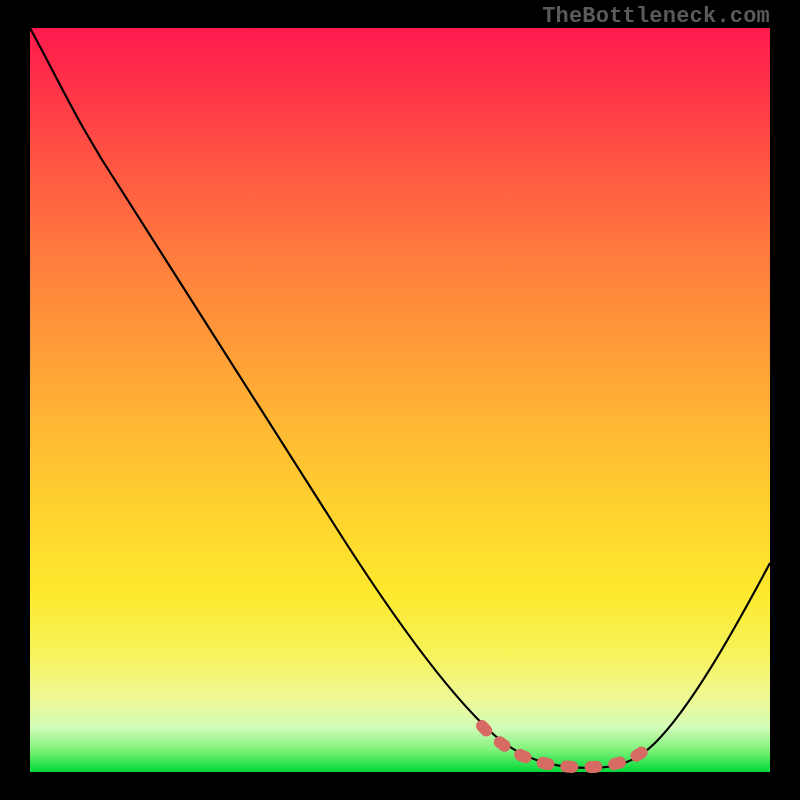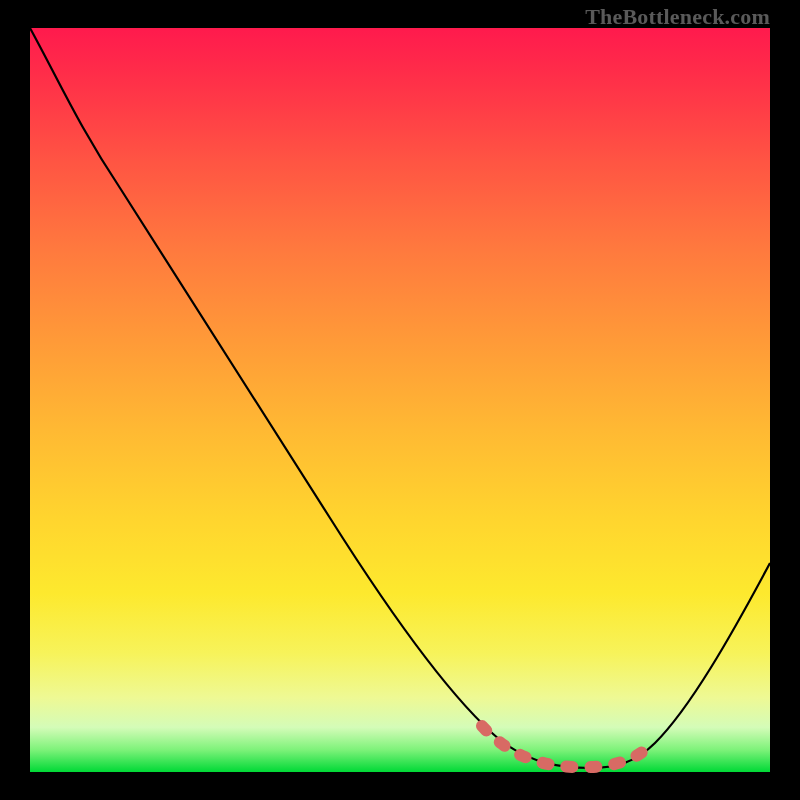--- a/index.html
+++ b/index.html
@@ -42,21 +42,21 @@
     );
   }
   .attribution {
     position: absolute;
     top: 4px;
     right: 30px;
     color: #5a5a5a;
     font-size: 22px;
     font-weight: 600;
     letter-spacing: 0.2px;
-    font-family: Liberation Serif, serif;
+    font-family: Liberation Mono, monospace;
   }
   svg.curve {
     position: absolute;
     left: 0;
     top: 0;
     width: 740px;
     height: 744px;
     overflow: visible;
   }
 </style>

